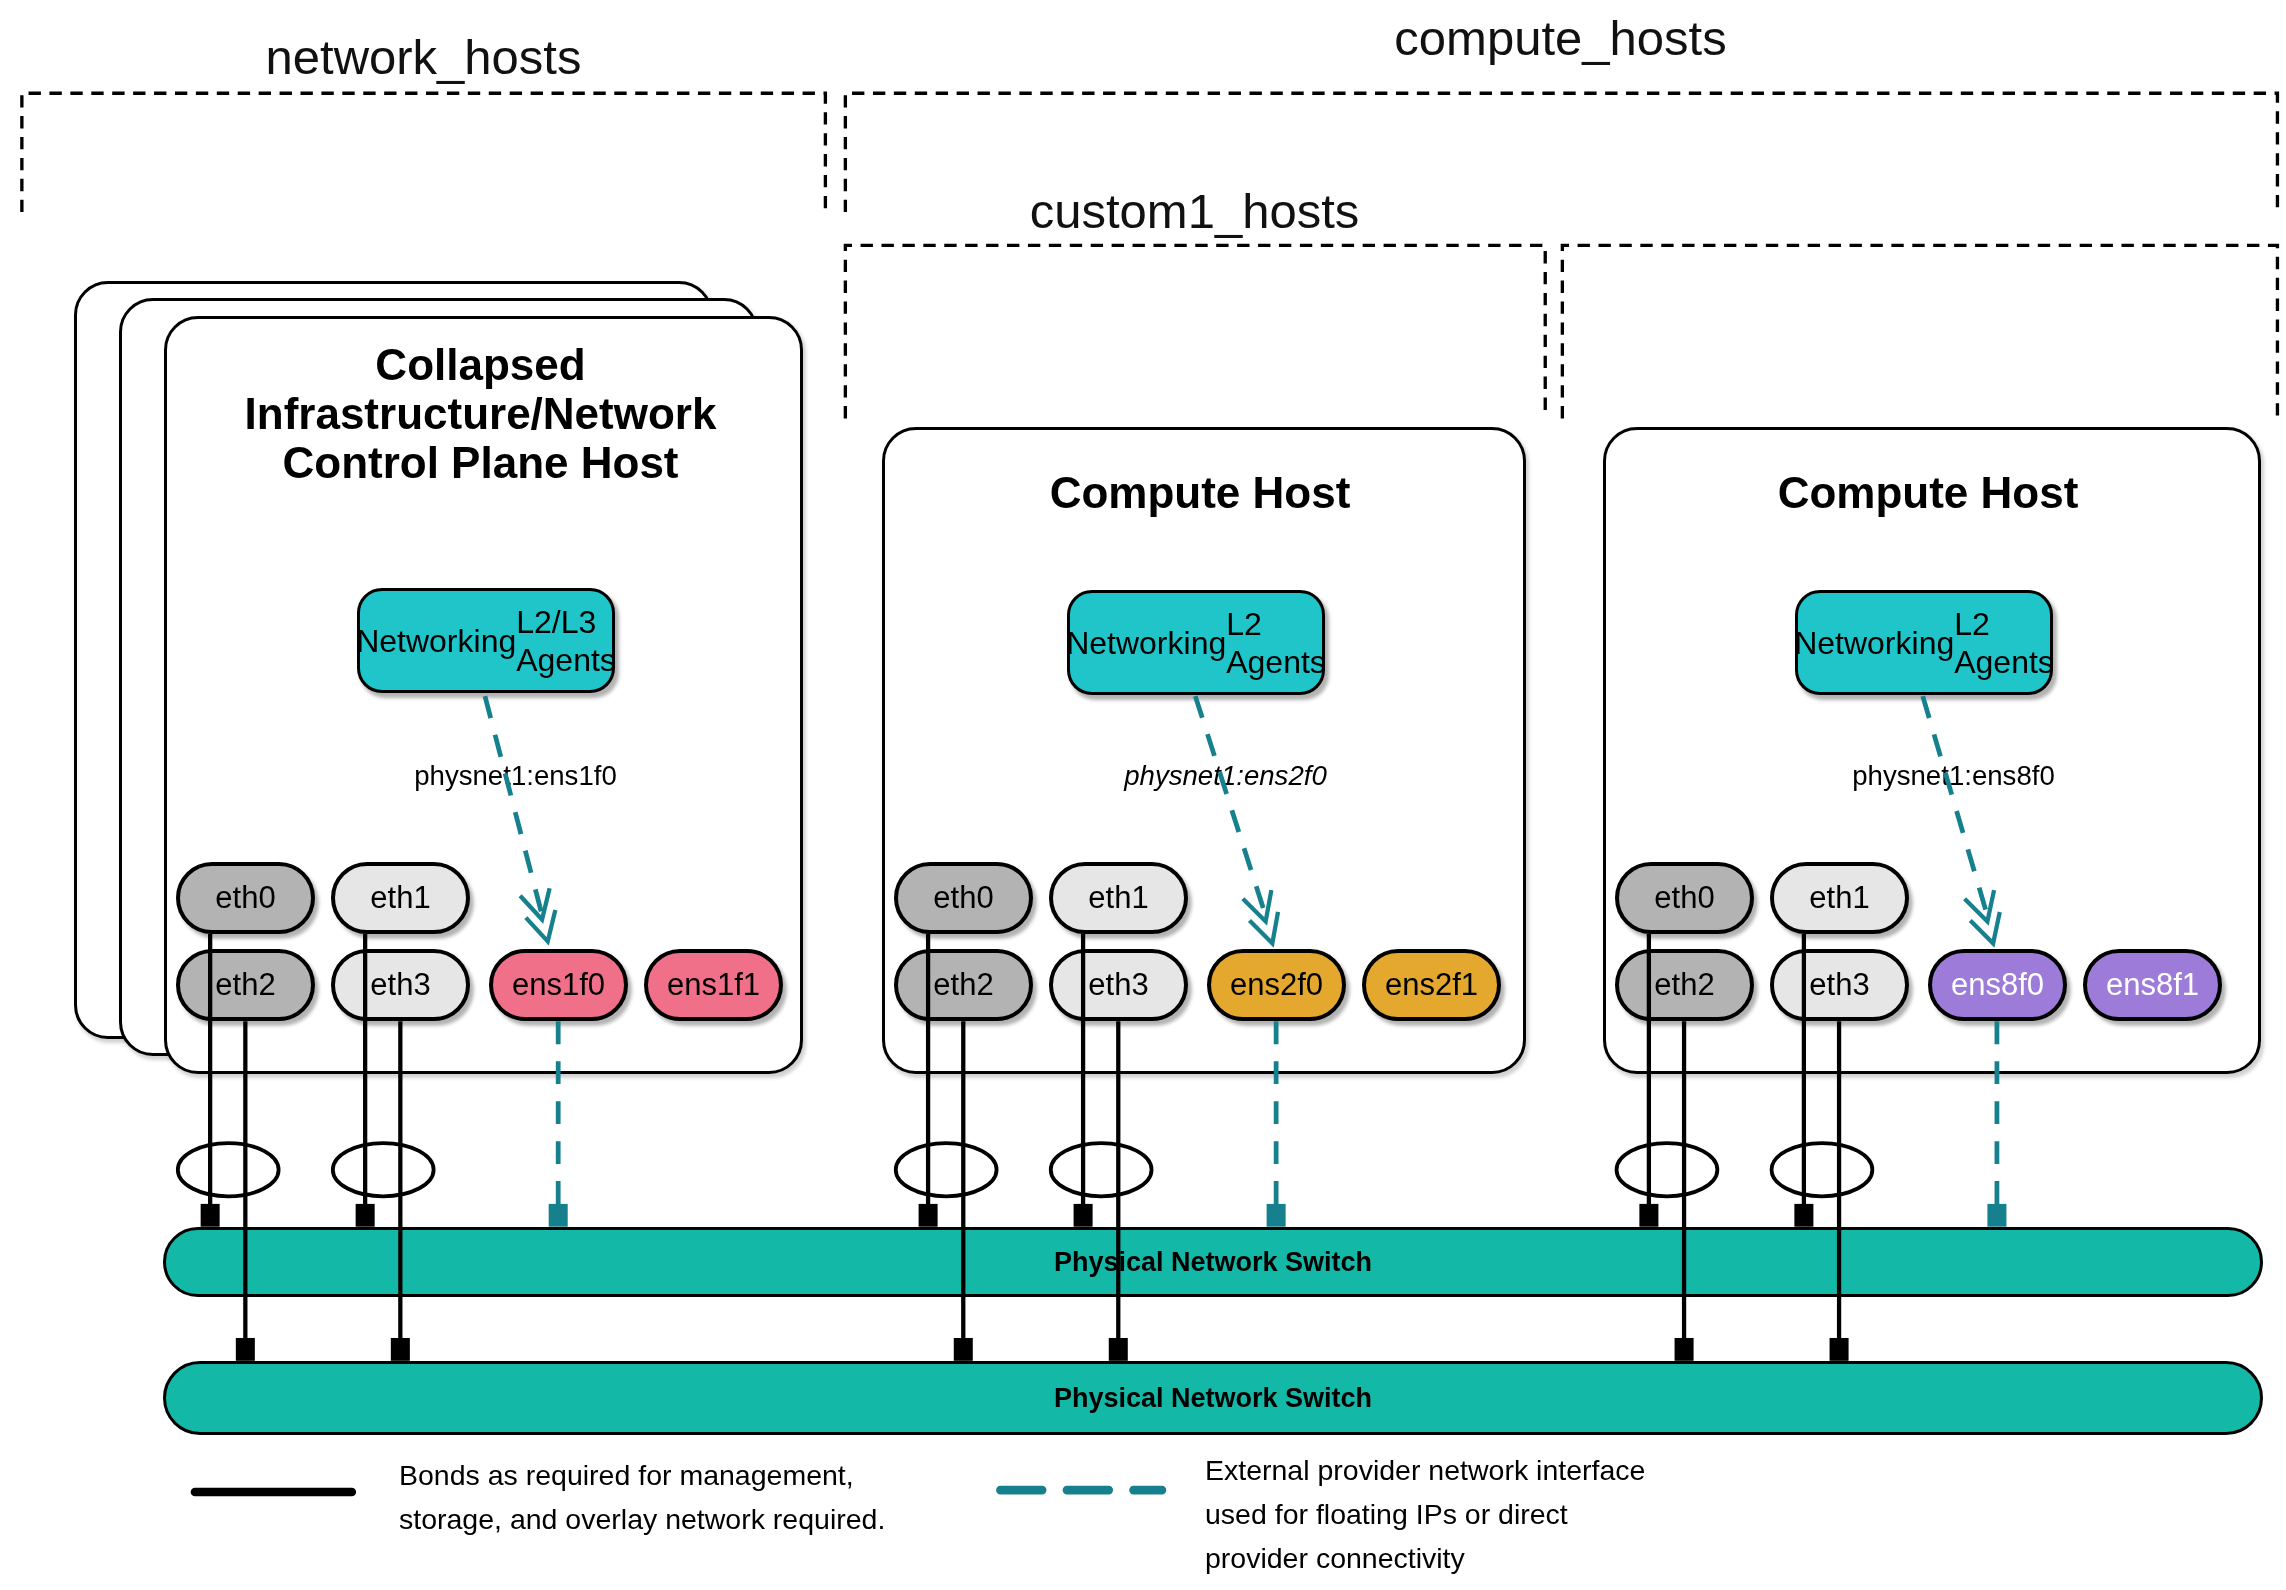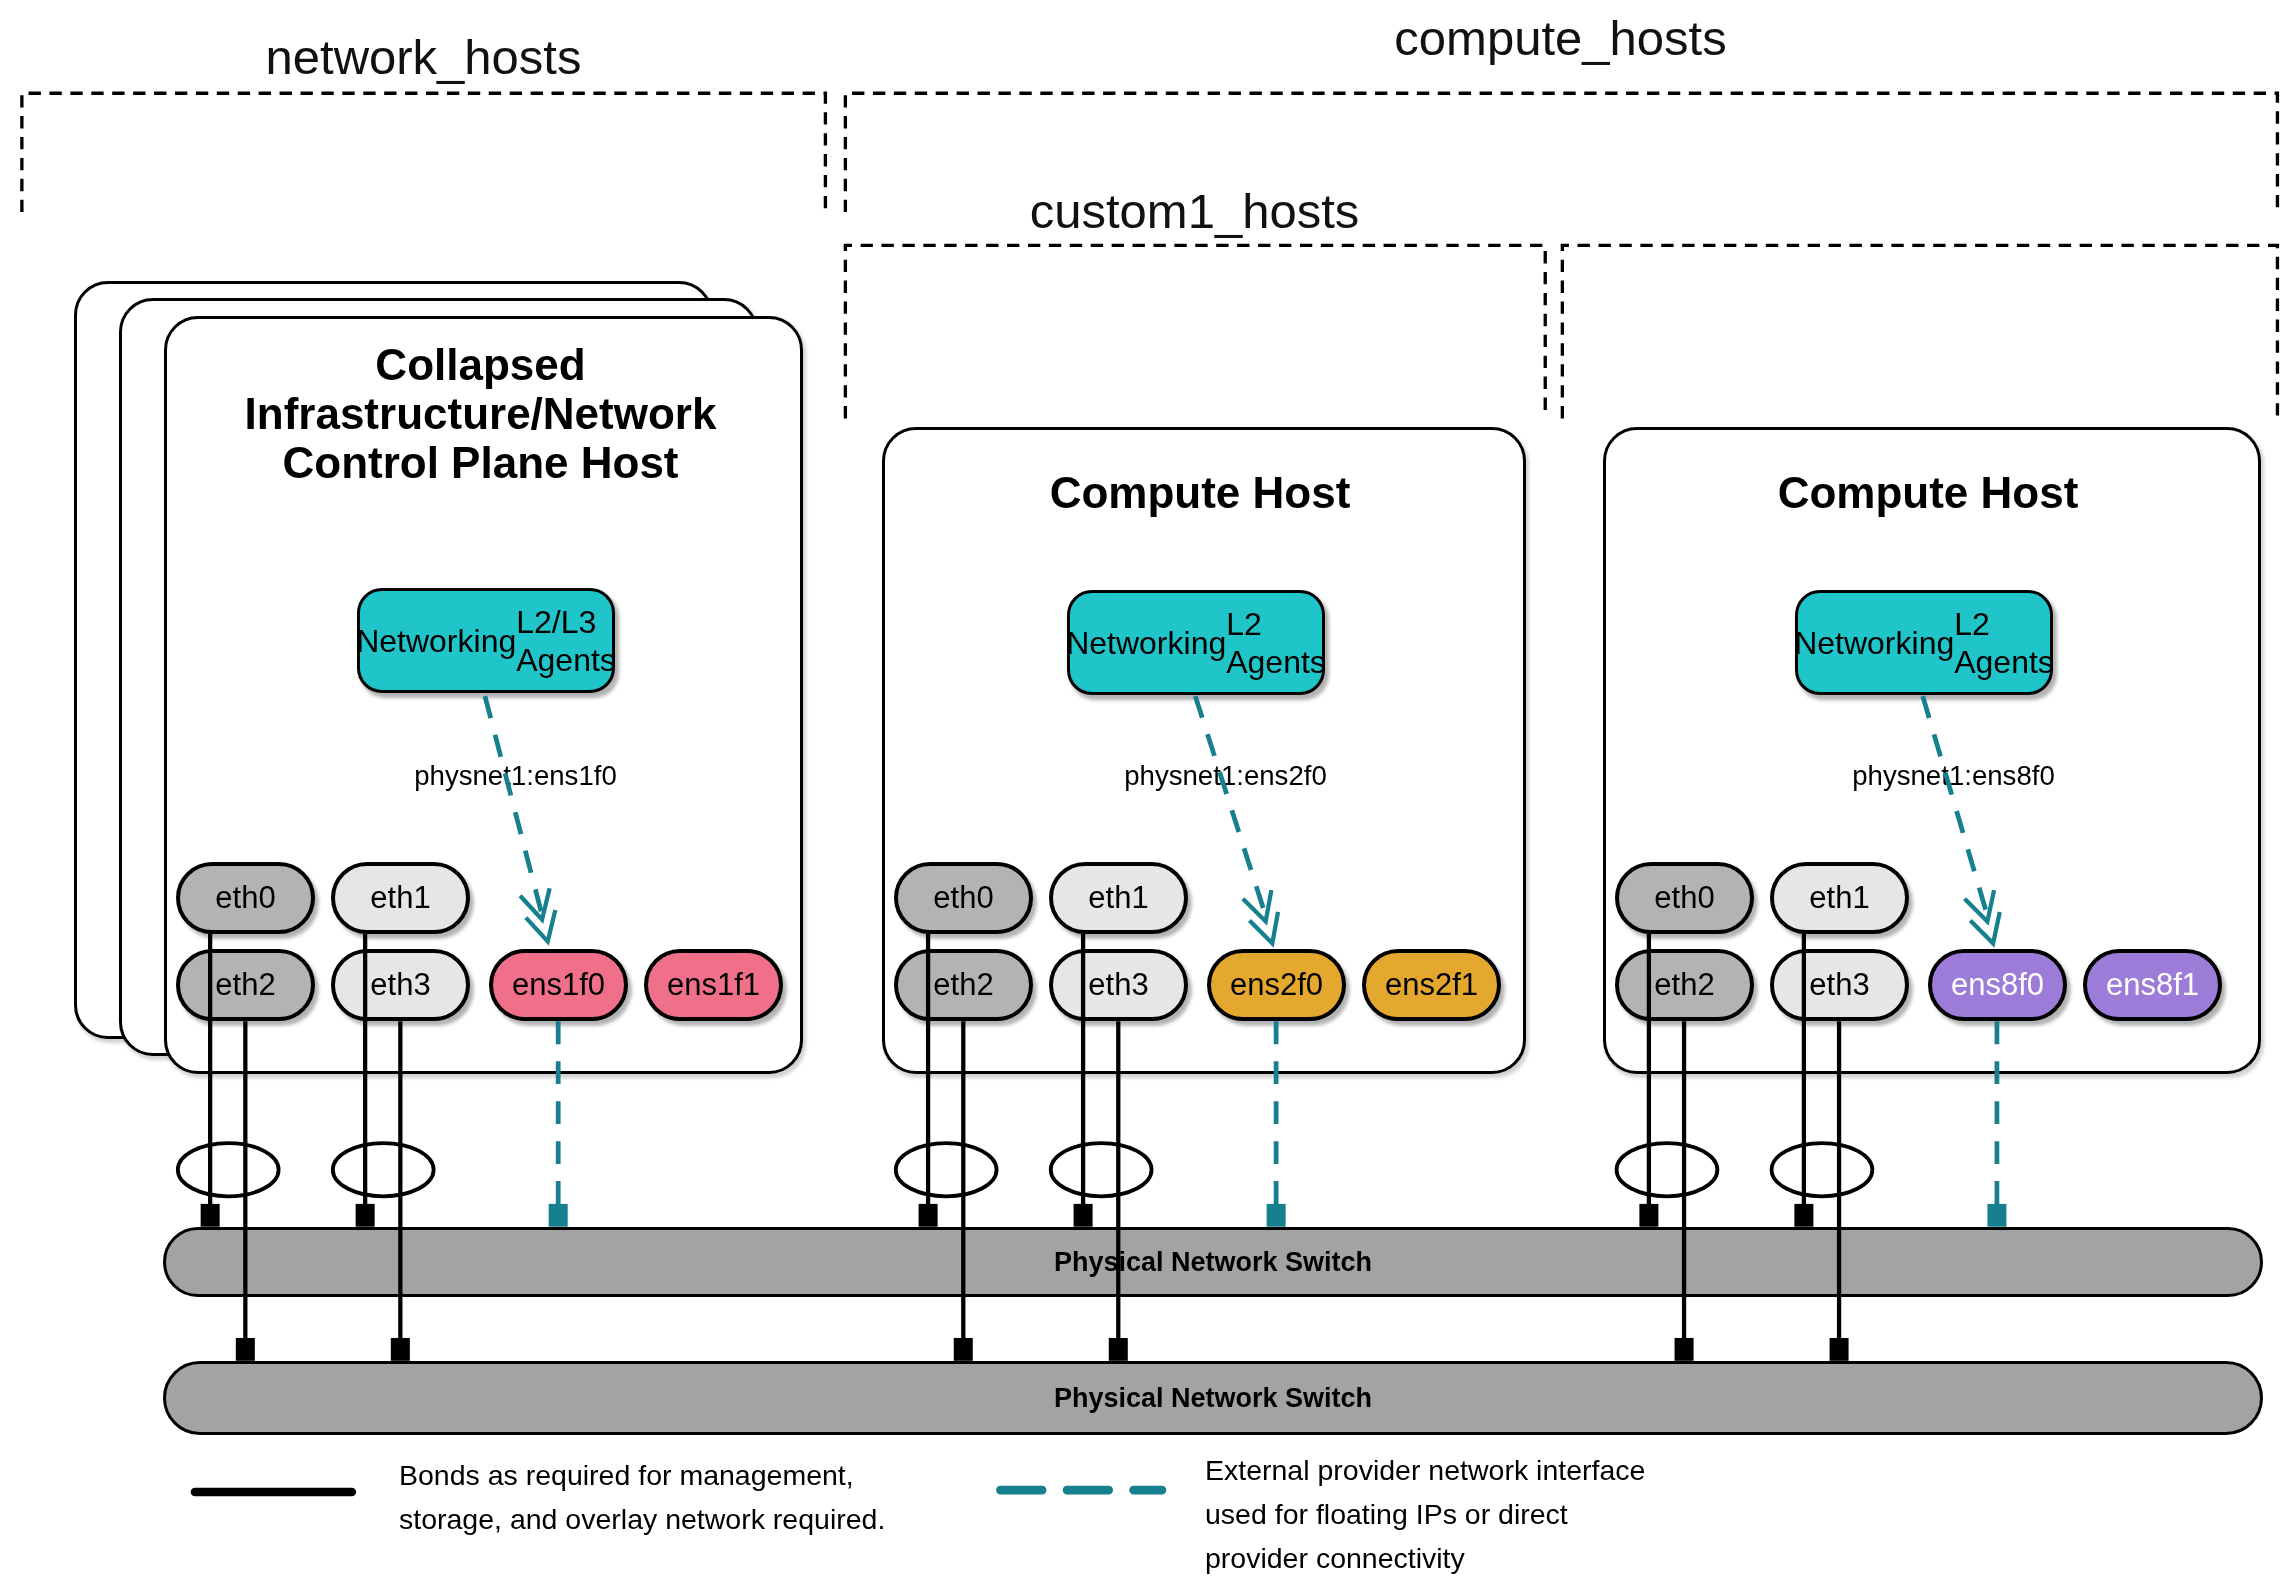--- a/index.html
+++ b/index.html
@@ -15,21 +15,21 @@
          box-sizing:border-box;}
   .physnet{position:absolute;width:285px;text-align:center;font-size:27.6px;}
   .pill{position:absolute;width:139px;height:72px;border:4.3px solid #000;border-radius:36px;
         display:flex;align-items:center;justify-content:center;font-size:31px;
         box-shadow:3.8px 4.8px 3.8px rgba(0,0,0,.3);box-sizing:border-box;}
   .pill-dark{background:var(--nic_dark,#B3B3B3);}
   .pill-light{background:var(--nic_light,#E6E6E6);}
   .pill-pink{background:var(--nic_pink,#F0708A);}
   .pill-gold{background:var(--nic_gold,#E3A82D);}
   .pill-purple{background:var(--nic_purple,#9D7BD8);color:#fff;}
-  .switchbar{position:absolute;left:163px;width:2100px;background:#a3a3a3;border:3.3px solid #000;
+  .switchbar{position:absolute;left:163px;width:2100px;background:#14b8a6;border:3.3px solid #000;
              display:flex;align-items:center;justify-content:center;font-weight:bold;font-size:27px;
              box-sizing:border-box;}
   .legendtext{position:absolute;font-size:28.5px;line-height:44px;}
   svg.overlay{position:absolute;left:0;top:0;pointer-events:none;}
   .bracket{fill:none;stroke:#000;stroke-width:3.5;stroke-dasharray:13 9;}
   .bondline{stroke:#000;stroke-width:4.5;}
   .bondellipse{fill:none;stroke:#000;stroke-width:4;}
   .sq{fill:#000;}
   .sq-teal{fill:var(--provider_dash,#16808E);}
   .tealdash{stroke:var(--provider_dash,#16808E);stroke-width:5;stroke-dasharray:24 18;fill:none;}
@@ -60,21 +60,21 @@
     <span>L2/L3 Agents</span>
   </div>
   <div class="physnet" style="left:373px;top:760px;">physnet1:ens1f0</div>
 
   <div class="hostbox" style="left:882px;top:427px;width:638px;height:641px;"></div>
   <div class="htitle" style="left:891px;top:468px;width:618px;">Compute Host</div>
   <div class="agent" style="left:1067px;top:590px;">
     <span>Networking</span>
     <span>L2 Agents</span>
   </div>
-  <div class="physnet" style="left:1083px;top:760px;">physnet1:ens2f0</div>
+  <div class="physnet" style="left:1083px;top:760px;font-style:italic;">physnet1:ens2f0</div>
 
   <div class="hostbox" style="left:1603px;top:427px;width:652px;height:641px;"></div>
   <div class="htitle" style="left:1612px;top:468px;width:632px;">Compute Host</div>
   <div class="agent" style="left:1795px;top:590px;">
     <span>Networking</span>
     <span>L2 Agents</span>
   </div>
   <div class="physnet" style="left:1811px;top:760px;">physnet1:ens8f0</div>
 
   <div class="pill pill-dark" style="left:176px;top:862px;">eth0</div>

